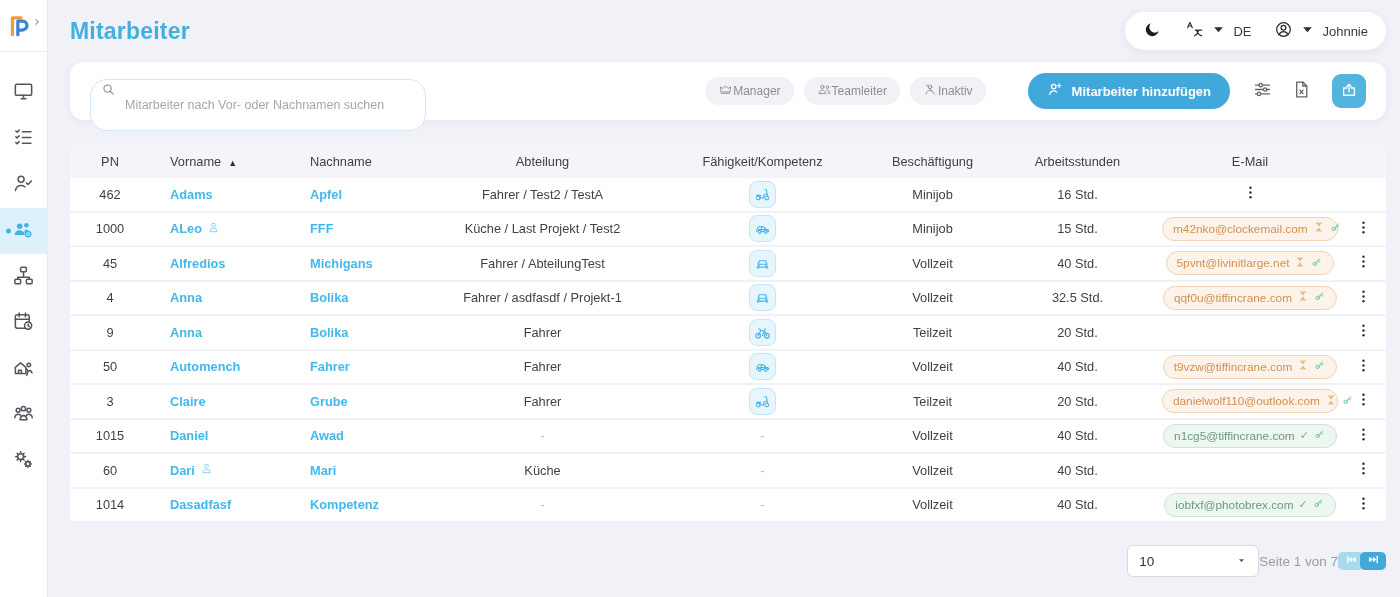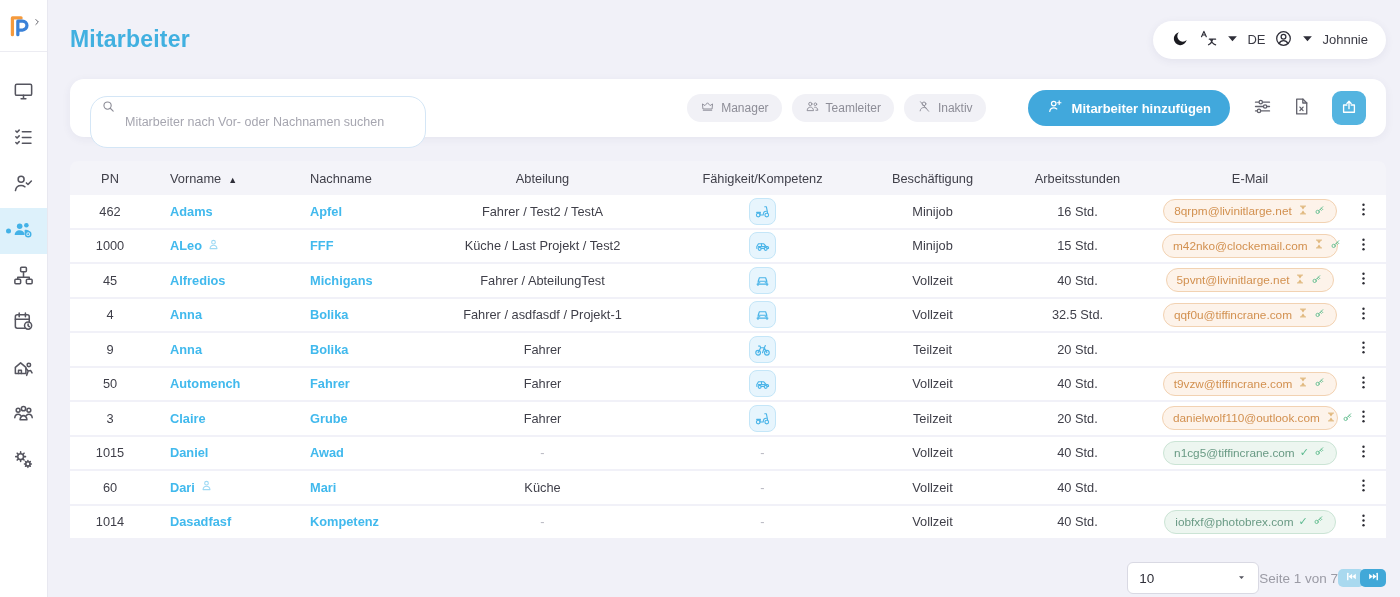--- a/index.html
+++ b/index.html
@@ -15,39 +15,39 @@
   .expand-btn { color:#3c3c46; width:16px; height:16px; cursor:pointer; }
   .side-nav { display:flex; flex-direction:column; margin-top:18px; }
   .side-item { height:46px; display:flex; align-items:center; justify-content:center; color:#55555f; position:relative; cursor:pointer; }
   .side-item .icon svg { width:23px; height:23px; }
   .side-item.active { background:#ddf1fb; color:#43b2e7; }
   .side-item.active::before { content:""; position:absolute; left:6px; top:50%; transform:translateY(-50%); width:5px; height:5px; border-radius:50%; background:#43b2e7; }
 
   
   .main { flex:1; padding:0 14px 0 22px; }
 
-  .topbar { height:79px; display:flex; align-items:center; justify-content:space-between; }
+  .topbar { height:62px; display:flex; align-items:center; justify-content:space-between; }
   .page-title { color:#41b0e0; font-size:23px; font-weight:bold; letter-spacing:.2px; }
-  .user-pill { background:#fff; height:38px; border-radius:19px; box-shadow:0 2px 8px rgba(60,60,110,.08); display:flex; align-items:center; gap:9px; padding:0 18px; }
+  .user-pill { background:#fff; height:38px; border-radius:19px; box-shadow:0 2px 8px rgba(60,60,110,.08); display:flex; align-items:center; gap:23px; padding:0 18px; }
   .user-pill .icon svg { width:19px; height:19px; }
   .moon { color:#1a1a20; }
   .ctl { display:flex; align-items:center; gap:5px; color:#2e2e38; cursor:pointer; }
   .caret svg { width:11px; height:11px; }
   .ctl-label { font-size:13px; color:#3a3a44; }
 
   
   .toolbar { background:#fff; border-radius:14px; box-shadow:0 2px 10px rgba(50,50,100,.06); height:58px; display:flex; align-items:center; padding:0 20px; margin-bottom:24px; }
   .search-wrap { position:relative; width:336px; }
   .search-wrap .icon { position:absolute; left:11px; top:50%; transform:translateY(-50%); color:#8d8d97; }
   .search-wrap .icon svg { width:15px; height:15px; }
   .search-input { width:100%; height:52px; border:1.5px solid #d4e6f6; border-radius:17px; padding:0 12px 0 34px; font-size:12.5px; color:#8b5cf6; outline:none; font-family:inherit; background:#fff;margin-top:27px; }
   .search-input::placeholder { color:#a6a6b0; }
   .toolbar-spacer { flex:1; }
   .chips { display:flex; gap:10px; }
-  .chip { height:28px; border-radius:14px; background:#f1f1f6; color:#8d8d97; display:flex; align-items:center; gap:6px; padding:0 13px; font-size:12px; cursor:pointer; }
+  .chip { height:28px; border-radius:14px; background:#f1f1f6; color:#8d8d97; display:flex; align-items:center; padding:0 13px; font-size:12px; cursor:pointer; }
   .chip .icon svg { width:15px; height:15px; }
   .add-btn { margin-left:42px; height:36px; border:none; border-radius:18px; background:#41a8dc; color:#fff; font-weight:bold; font-size:13px; display:flex; align-items:center; gap:8px; padding:8px 19px; cursor:pointer; font-family:inherit; }
   .add-btn .icon svg { width:17px; height:17px; }
   .tool-icon-btn { background:none; border:none; color:#62626c; margin-left:22px; cursor:pointer; display:flex; }
   .tool-icon-btn svg { width:21px; height:21px; }
   .upload-btn { margin-left:20px; width:34px; height:34px; border:none; border-radius:9px; background:#54b4e0; color:#fff; display:flex; align-items:center; justify-content:center; cursor:pointer; }
   .upload-btn svg { width:18px; height:18px; }
 
   
   .thead, .trow { display:grid; grid-template-columns:80px 140px 140px 225px 215px 125px 165px 180px 46px; align-items:center; }
@@ -287,31 +287,20 @@
             <div class="cell">Fahrer / Test2 / TestA</div>
             <div class="cell"><span class="skill-box">
                 <svg viewBox="0 0 24 24" fill="none" stroke="currentColor" stroke-width="1.6" stroke-linecap="round" stroke-linejoin="round">
                   <circle cx="6" cy="17" r="2.6"></circle>
                   <circle cx="18" cy="17" r="2.6"></circle>
                   <path d="M8.6 17h4.4c0-3.3 1.8-5.4 4.2-5.4M15.2 5.3h2.3l1.7 9.1M3.8 13.3h5.3l-1.1 3.7"></path>
                 </svg>
               </span></div>
             <div class="cell">Minijob</div>
             <div class="cell">16 Std.</div>
-            <div class="cell"><span class="email-pill pending">
-                <span>8qrpm@livinitlarge.net</span>
-                <span class="icon hourglass"><svg viewBox="0 0 24 24" fill="none" stroke="currentColor" stroke-width="1.6" stroke-linecap="round" stroke-linejoin="round">
-                    <path d="M7.8 4.8h8.4l-4.2 6.4zM7.8 19.2h8.4L12 12.8z" fill="currentColor" stroke="none" opacity=".8"></path>
-                    <path d="M6.8 4.2h10.4M6.8 19.8h10.4"></path>
-                  </svg></span>
-                <span class="icon key-icon"><svg viewBox="0 0 24 24" fill="none" stroke="currentColor" stroke-width="1.8" stroke-linecap="round" stroke-linejoin="round">
-                    <circle cx="7.3" cy="15.8" r="3.3"></circle>
-                    <path d="M9.8 13.2l7.8-7.8M14.7 8.3l3 3M12.4 10.6l2.2 2.2"></path>
-                  </svg></span>
-              </span></div>
             <div class="cell"><button class="dots-btn">
                 <svg viewBox="0 0 24 24" fill="none" stroke="currentColor" stroke-width="1.6" stroke-linecap="round" stroke-linejoin="round">
                   <g fill="currentColor" stroke="none">
                     <circle cx="12" cy="5.3" r="1.7"></circle>
                     <circle cx="12" cy="12" r="1.7"></circle>
                     <circle cx="12" cy="18.7" r="1.7"></circle>
                   </g>
                 </svg>
               </button></div>
           </div>

